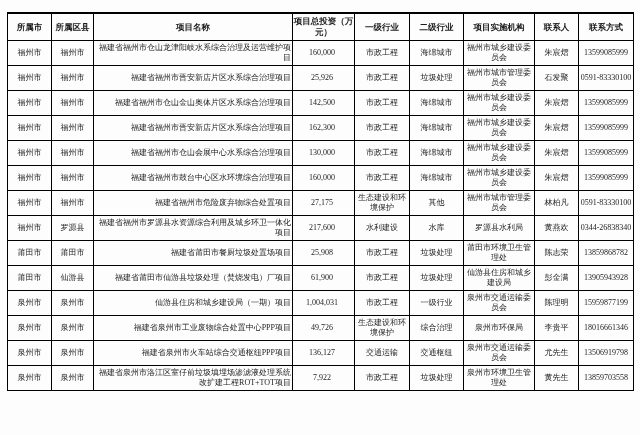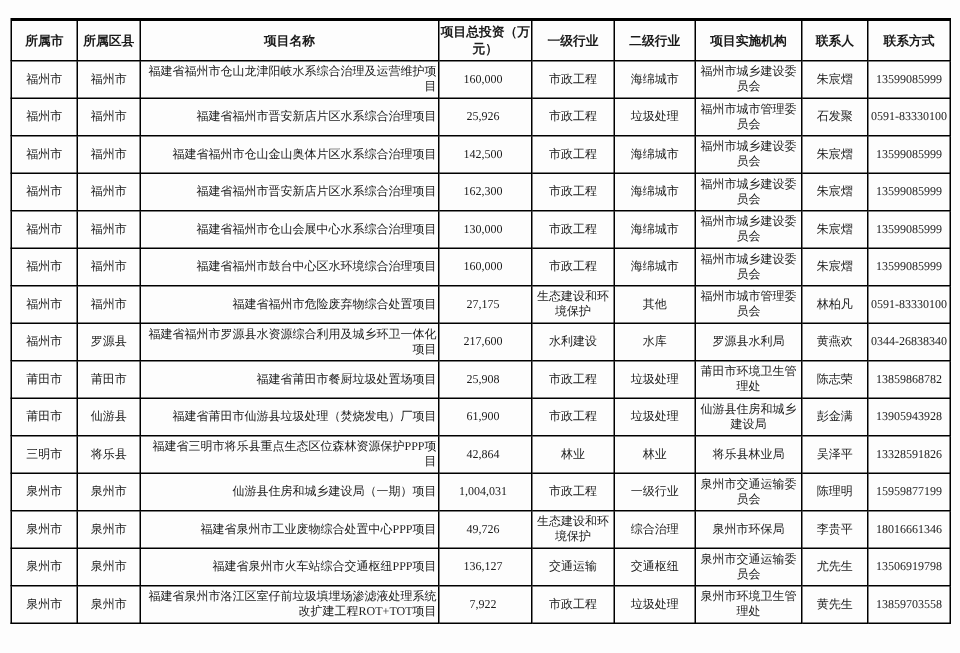--- a/index.html
+++ b/index.html
@@ -168,31 +168,20 @@
           <td class="col-county">仙游县</td>
           <td class="col-name">福建省莆田市仙游县垃圾处理（焚烧发电）厂项目</td>
           <td class="col-invest">61,900</td>
           <td class="col-ind1">市政工程</td>
           <td class="col-ind2">垃圾处理</td>
           <td class="col-agency">仙游县住房和城乡建设局</td>
           <td class="col-contact">彭金满</td>
           <td class="col-phone">13905943928</td>
         </tr>
         <tr>
-          <td class="col-city">三明市</td>
-          <td class="col-county">将乐县</td>
-          <td class="col-name">福建省三明市将乐县重点生态区位森林资源保护PPP项目</td>
-          <td class="col-invest">42,864</td>
-          <td class="col-ind1">林业</td>
-          <td class="col-ind2">林业</td>
-          <td class="col-agency">将乐县林业局</td>
-          <td class="col-contact">吴泽平</td>
-          <td class="col-phone">13328591826</td>
-        </tr>
-        <tr>
           <td class="col-city">泉州市</td>
           <td class="col-county">泉州市</td>
           <td class="col-name">仙游县住房和城乡建设局（一期）项目</td>
           <td class="col-invest">1,004,031</td>
           <td class="col-ind1">市政工程</td>
           <td class="col-ind2">一级行业</td>
           <td class="col-agency">泉州市交通运输委员会</td>
           <td class="col-contact">陈理明</td>
           <td class="col-phone">15959877199</td>
         </tr>

